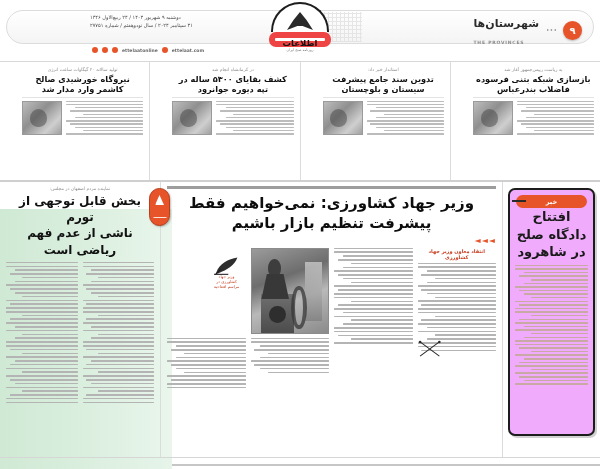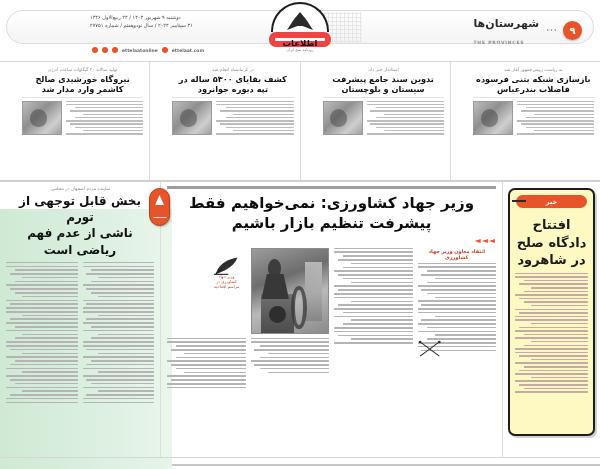--- a/index.html
+++ b/index.html
@@ -177,22 +177,22 @@
   
   .side-right {
     width: 98px; flex: 0 0 98px;
     padding: 6px 5px 4px 5px;
     border-left: 1px solid #dcdcdc;
     position: relative;
   }
   .khabar-box {
     border: 2.2px solid #1c1c1c;
     border-radius: 7px;
-    background: #fef9c3;
-    padding: 12px 5px 5px 5px;
+    background: #f0abfc;
+    padding: 4px 5px 5px 5px;
     height: 248px;
     position: relative;
     overflow: hidden;
     box-shadow: 2px 2px 0 rgba(0,0,0,.18);
   }
   .khabar-tag {
     position: absolute;
     top: 5px; right: 6px; left: 6px;
     height: 13px;
     background: #e8542a;

